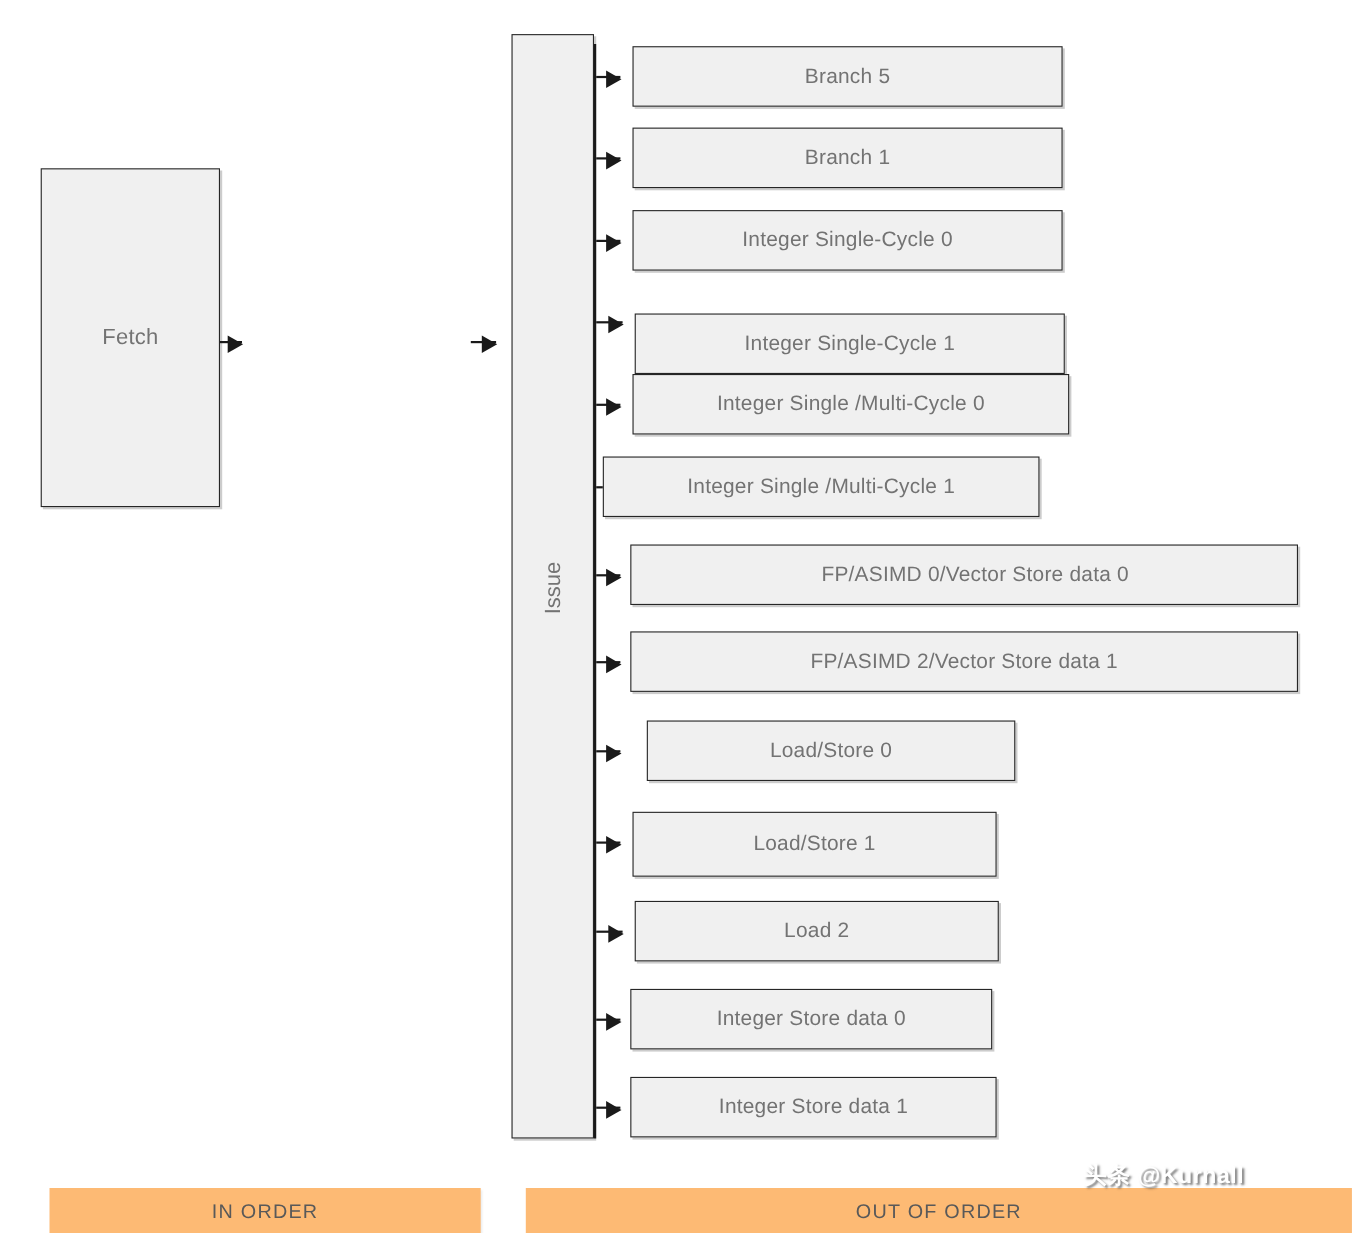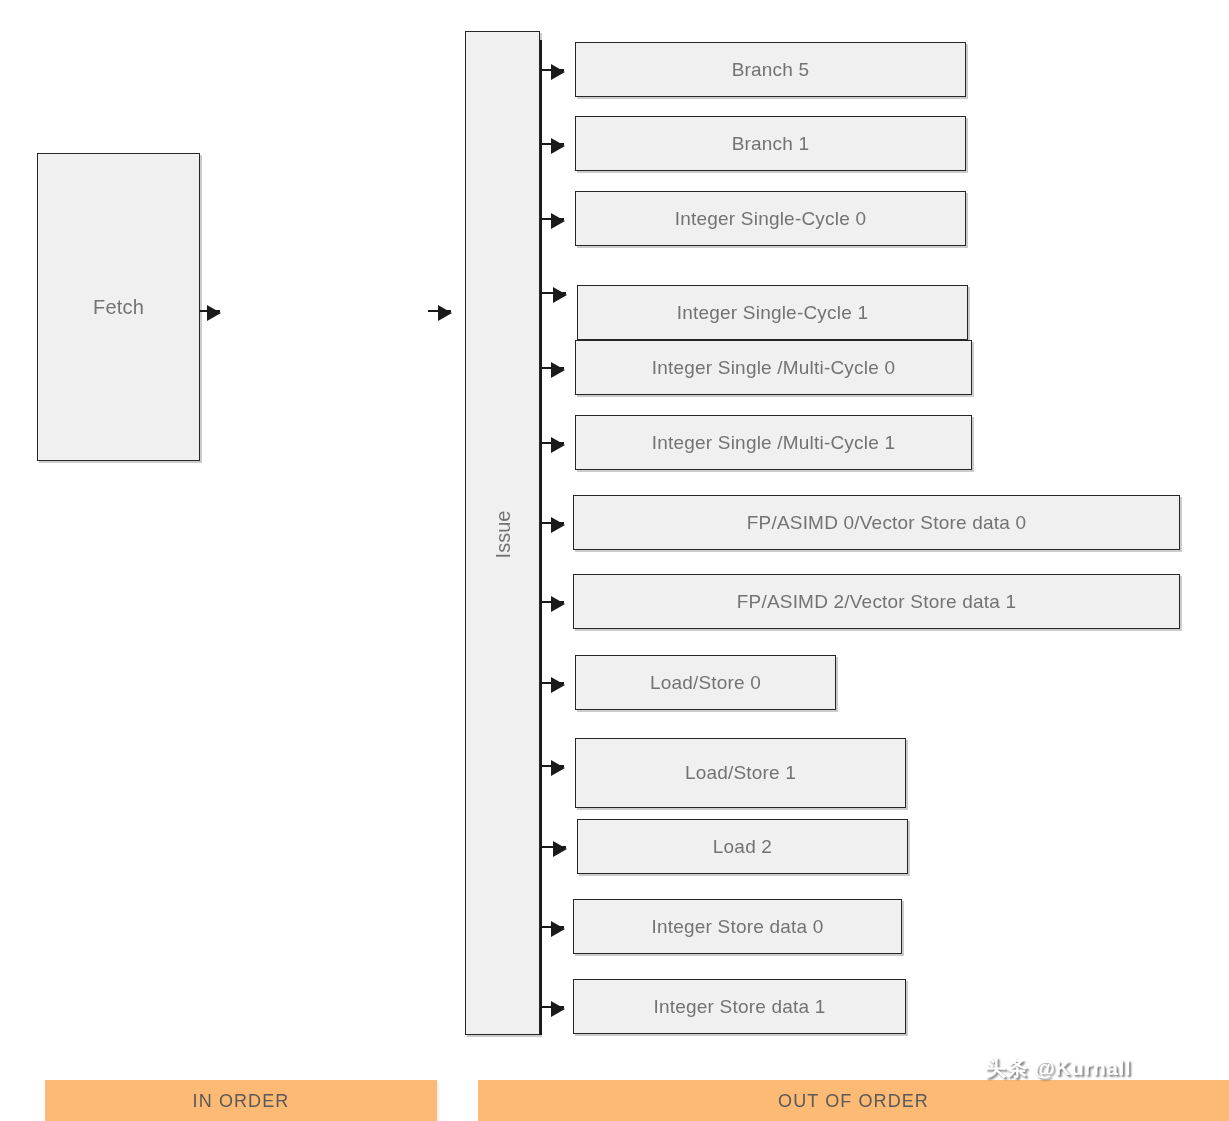--- a/index.html
+++ b/index.html
@@ -155,33 +155,33 @@
   <div class="arrow" style="left:542px; top:218px; width:22px;"></div>
   <div class="dbox" style="left:575px; top:191px; width:391px; height:55px;">Integer Single-Cycle 0</div>
 
   <div class="arrow" style="left:542px; top:292px; width:24px;"></div>
   <div class="dbox" style="left:577px; top:265px; width:391px; height:55px;margin-top:20px;">Integer Single-Cycle 1</div>
 
   <div class="arrow" style="left:542px; top:367px; width:22px;"></div>
   <div class="dbox" style="left:575px; top:340px; width:397px; height:55px;">Integer Single /Multi-Cycle 0</div>
 
   <div class="arrow" style="left:542px; top:442px; width:22px;"></div>
-  <div class="dbox" style="left:575px; top:415px; width:397px; height:55px;">Integer Single /Multi-Cycle 1</div>
+  <div class="dbox" style="left:548px; top:415px; width:397px; height:55px;">Integer Single /Multi-Cycle 1</div>
 
   <div class="arrow" style="left:542px; top:522px; width:22px;"></div>
   <div class="dbox" style="left:573px; top:495px; width:607px; height:55px;padding-left:20px;">FP/ASIMD 0/Vector Store data 0</div>
 
   <div class="arrow" style="left:542px; top:601px; width:22px;"></div>
   <div class="dbox" style="left:573px; top:574px; width:607px; height:55px;">FP/ASIMD 2/Vector Store data 1</div>
 
   <div class="arrow" style="left:542px; top:682px; width:22px;"></div>
-  <div class="dbox" style="left:575px; top:655px; width:261px; height:55px;">Load/Store 0</div>
+  <div class="dbox" style="left:588px; top:655px; width:335px; height:55px;">Load/Store 0</div>
 
   <div class="arrow" style="left:542px; top:765px; width:22px;"></div>
-  <div class="dbox" style="left:575px; top:738px; width:331px; height:70px;">Load/Store 1</div>
+  <div class="dbox" style="left:575px; top:738px; width:331px; height:59px;">Load/Store 1</div>
 
   <div class="arrow" style="left:542px; top:846px; width:24px;"></div>
   <div class="dbox" style="left:577px; top:819px; width:331px; height:55px;">Load 2</div>
 
   <div class="arrow" style="left:542px; top:926px; width:22px;"></div>
   <div class="dbox" style="left:573px; top:899px; width:329px; height:55px;">Integer Store data 0</div>
 
   <div class="arrow" style="left:542px; top:1006px; width:22px;"></div>
   <div class="dbox" style="left:573px; top:979px; width:333px; height:55px;text-align:right;">Integer Store data 1</div>
 

